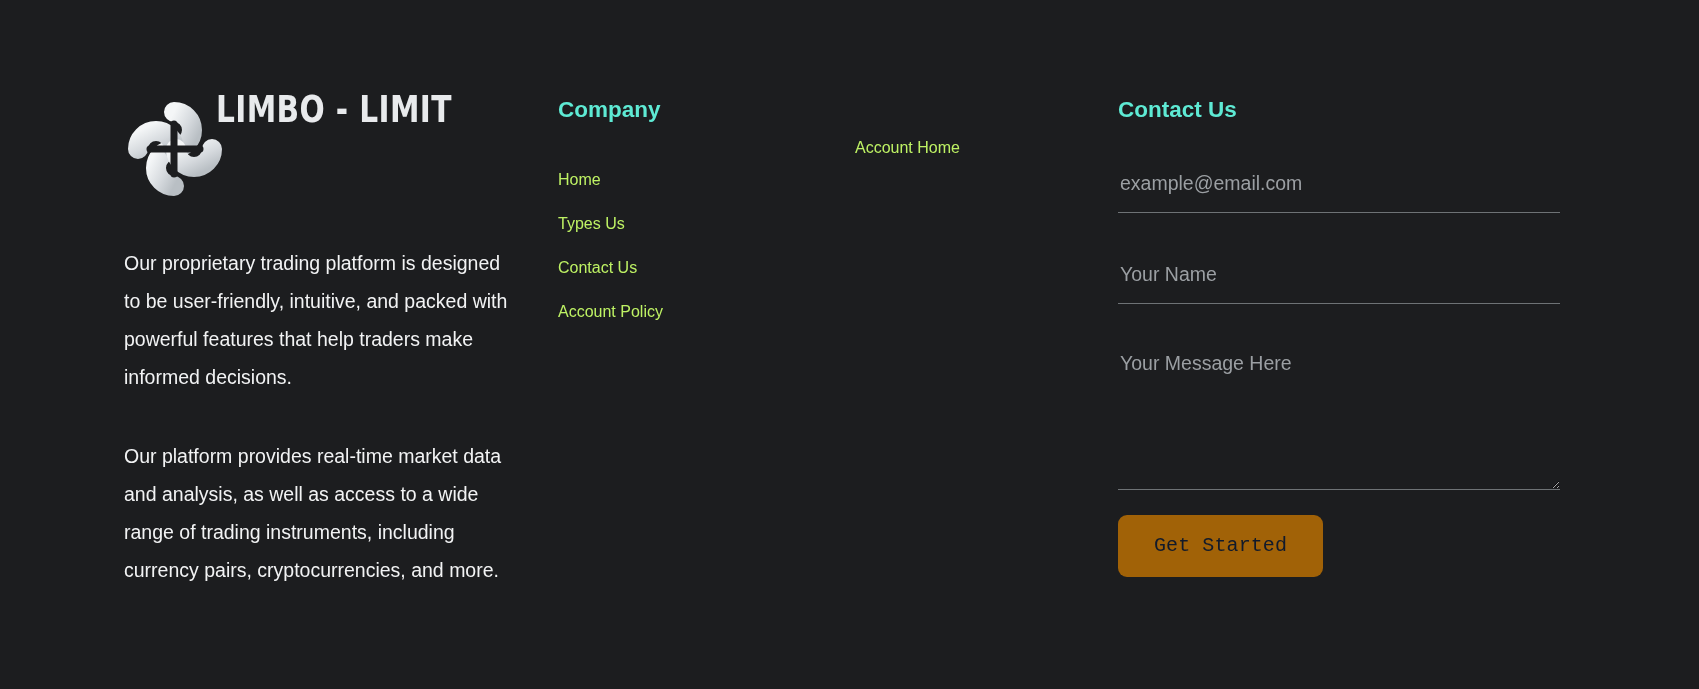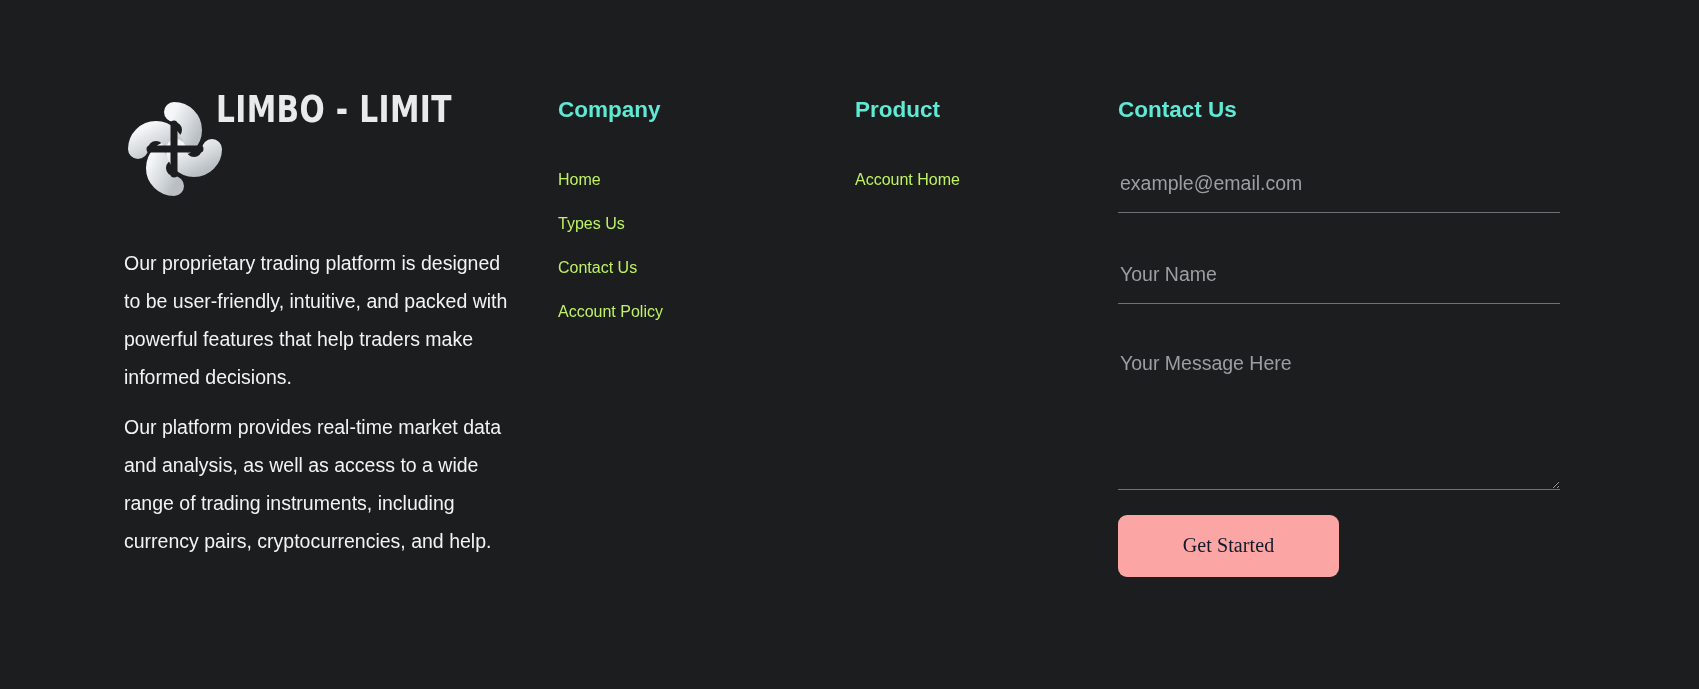--- a/index.html
+++ b/index.html
@@ -62,21 +62,21 @@
     white-space: nowrap;
     margin-left: -8px;
     line-height: 1;
   }
 
   .brand-para {
     font-size: 19.5px;
     line-height: 38px;
     color: #f2f3f4;
     max-width: 392px;
-    margin-bottom: 12px;
+    margin-bottom: 41px;
   }
   .brand-para:last-child { margin-bottom: 0; }
 
   
   .link-col { position: absolute; top: 0; }
   .link-col.company { left: 558px; width: 240px; }
   .link-col.product { left: 855px; width: 240px; }
 
   .col-heading {
     font-size: 22.5px;
@@ -131,27 +131,27 @@
   .field.message {
     height: 144px;
     resize: vertical;
     line-height: 1.2;
     padding-top: 6px;
     overflow: hidden;
   }
 
   .submit-btn {
     margin-top: 25px;
-    width: 221px;
+    width: 205px;
     height: 62px;
-    background: #fca5a5;
+    background: #a16207;
     color: #111a2b;
     border: none;
     border-radius: 9px;
-    font-family: Liberation Serif, serif;
+    font-family: Liberation Mono, monospace;
     font-size: 20px;
     cursor: pointer;
     letter-spacing: 0.1px;
   }
 </style>
 </head>
 <body>
 
 <div class="footer">
   <div class="footer-grid">
@@ -178,21 +178,21 @@
             <g fill="none" stroke="#1c1d1f" stroke-width="7" stroke-linecap="round">
               <path d="M58 34 v50"></path>
               <path d="M34 59 h50"></path>
             </g>
           </svg>
         </span>
         <span class="logo-word">LIMBO - LIMIT</span>
       </div>
 
       <p class="brand-para">Our proprietary trading platform is designed to be user-friendly, intuitive, and packed with powerful features that help traders make informed decisions.</p>
-      <p class="brand-para">Our platform provides real-time market data and analysis, as well as access to a wide range of trading instruments, including currency pairs, cryptocurrencies, and help.</p>
+      <p class="brand-para">Our platform provides real-time market data and analysis, as well as access to a wide range of trading instruments, including currency pairs, cryptocurrencies, and more.</p>
     </div>
 
     <div class="link-col company">
       <h3 class="col-heading">Company</h3>
       <ul class="link-list">
         <li>
           <a class="footer-link" href="#">Home</a>
         </li>
         <li>
           <a class="footer-link" href="#">Types Us</a>
@@ -200,21 +200,20 @@
         <li>
           <a class="footer-link" href="#">Contact Us</a>
         </li>
         <li>
           <a class="footer-link" href="#">Account Policy</a>
         </li>
       </ul>
     </div>
 
     <div class="link-col product">
-      <h3 class="col-heading">Product</h3>
       <ul class="link-list">
         <li>
           <a class="footer-link" href="#">Account Home</a>
         </li>
       </ul>
     </div>
 
     <div class="contact-col">
       <h3 class="col-heading">Contact Us</h3>
 

